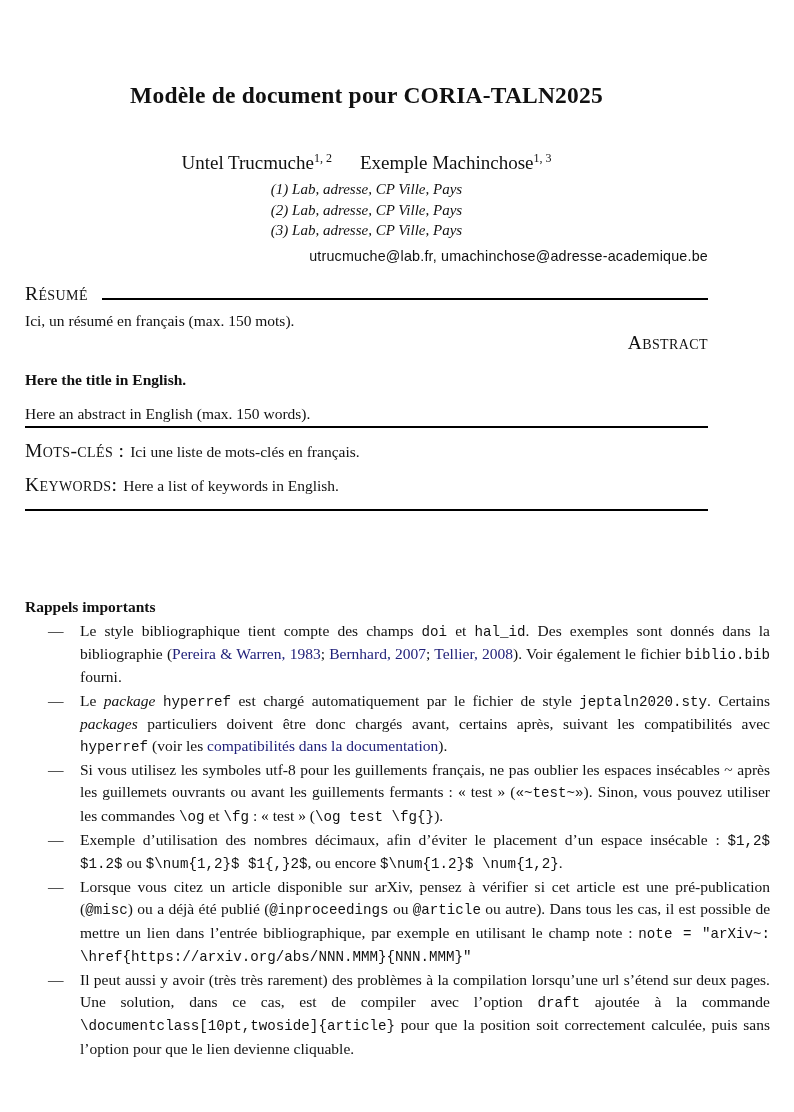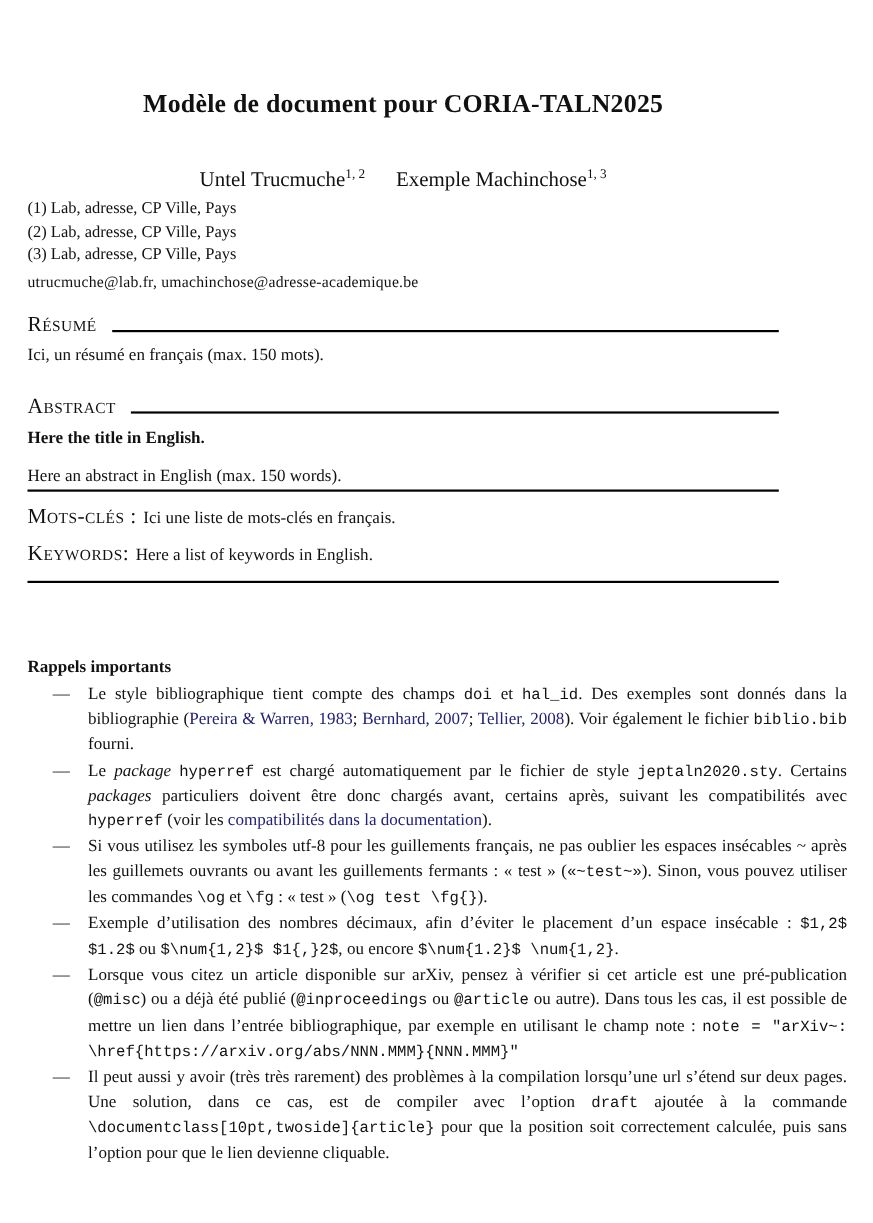--- a/index.html
+++ b/index.html
@@ -27,27 +27,28 @@
     margin-top: 42px;
     font-size: 19px;
     text-align: center;
   }
   .authors sup { font-size: 12px; }
   .author-gap { display: inline-block; width: 28px; }
   .affils {
     margin-top: 5px;
     font-size: 15px;
     line-height: 20.5px;
-    text-align: left;
+    text-align: center;
+    font-style: italic;
   }
   .emails {
     margin-top: 7px;
     font-size: 14.3px;
-    font-family: Liberation Serif, serif;
-    text-align: left;
+    font-family: Liberation Sans, sans-serif;
+    text-align: right;
     letter-spacing: 0.2px;
   }
   .sec-row {
     display: flex;
     margin-top: 18px;
   }
   .sec-label {
     font-variant: small-caps;
     font-size: 19.5px;
     letter-spacing: 0.4px;
@@ -59,21 +60,21 @@
     flex: 1;
     border-bottom: 2px solid #000;
     align-self: flex-end;
     margin: 0 0 6px 14px;
   }
   .body-text {
     margin: 4px 0 0 0;
     font-size: 15.5px;
     line-height: 21px;
   }
-  .abstract-sec { margin-top: 25px; }
+  .abstract-sec { margin-top: 0; flex-direction: column; }
   .bold-line { font-weight: bold; margin-top: 6px; }
   .abstract-text { margin-top: 13px; }
   .hrule {
     border-bottom: 2px solid #000;
     height: 0;
   }
   .hrule-abstract { margin-top: 2px; }
   .hrule-keywords { margin-top: 13px; }
   .kw-line {
     margin: 12px 0 0 0;

